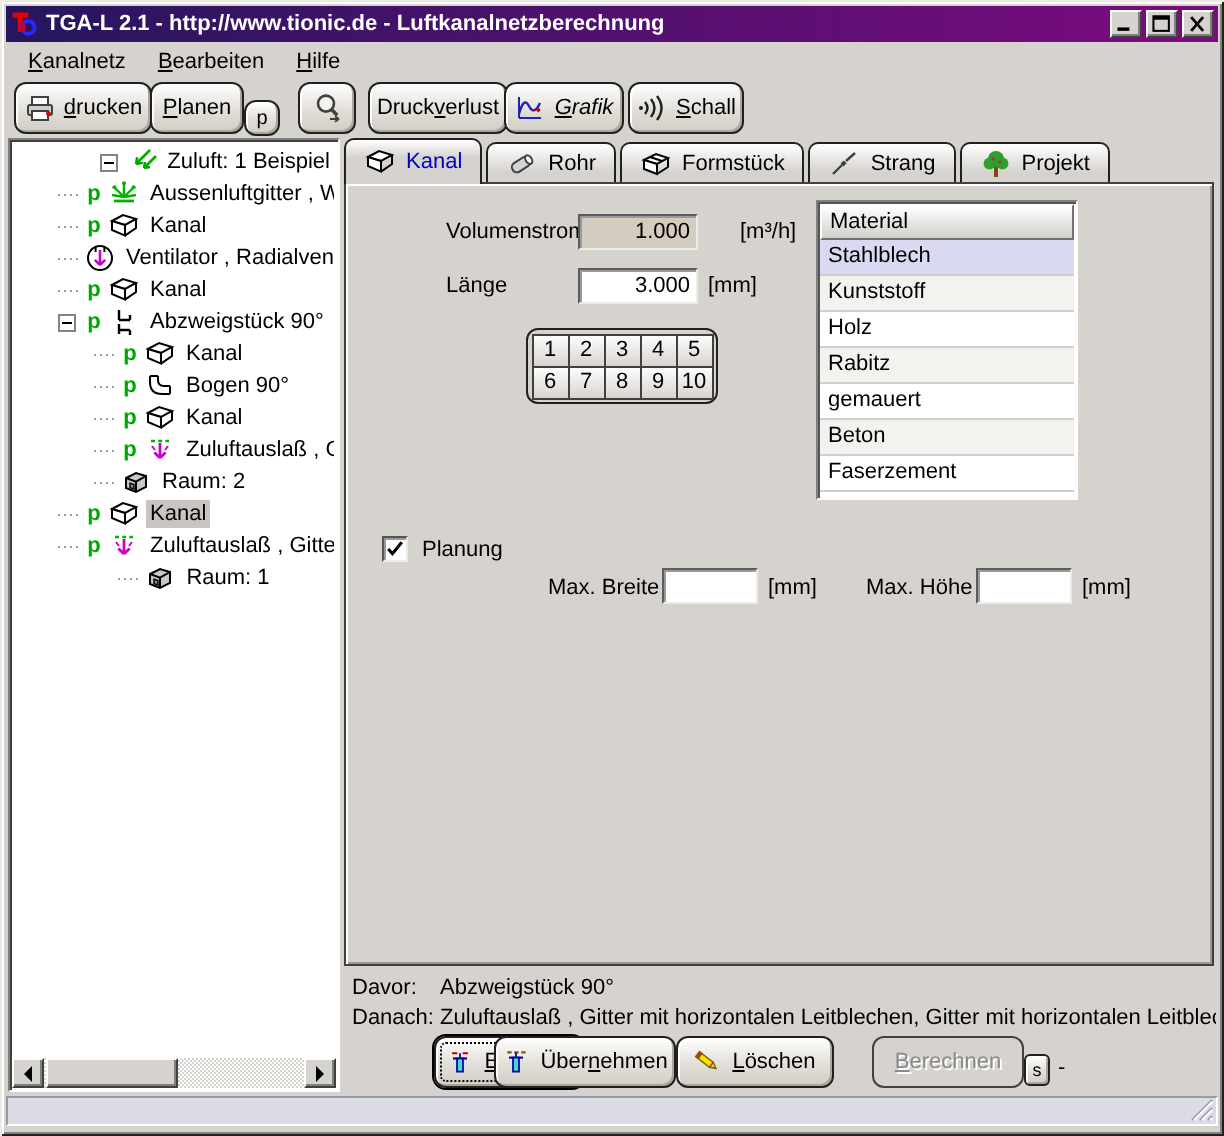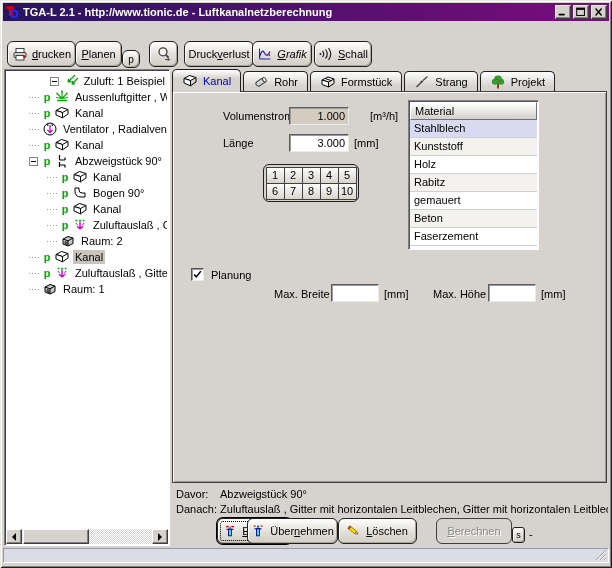--- a/index.html
+++ b/index.html
@@ -240,20 +240,25 @@
           <use href="#i-max"></use>
         </svg>
       </button>
     <button class="winbtn">
         <svg width="14" height="12">
           <use href="#i-close"></use>
         </svg>
       </button>
   </div>
 
+  <div id="menubar">
+    <span class="menuitem"><u>K</u>analnetz</span>
+    <span class="menuitem"><u>B</u>earbeiten</span>
+    <span class="menuitem"><u>H</u>ilfe</span>
+  </div>
 
   <div id="toolbar">
     <button class="rbtn" style="left:4px;width:69px;">
       <svg class="ic">
           <use href="#i-printer"></use>
         </svg>
       <span><u>d</u>rucken</span>
     </button>
     <button class="rbtn" style="left:72px;width:47px;">
       <span><u>P</u>lanen</span>
@@ -394,21 +399,21 @@
   </div>
         <div class="trow" style="padding-left: 22px;">
 
     <span class="dot"></span>
     <span class="pflag">p</span>
     <svg class="ic">
             <use href="#i-auslass"></use>
           </svg>
     <span class="tlabel">Zuluftauslaß , Gitte</span>
   </div>
-        <div class="trow" style="padding-left: 22px;">
+        <div class="trow" style="padding-left: 22px; justify-content: center;">
 
     <span class="dot"></span>
 
     <svg class="ic">
             <use href="#i-raum"></use>
           </svg>
     <span class="tlabel">Raum: 1</span>
   </div>
       </div>
     <div id="hscroll">

